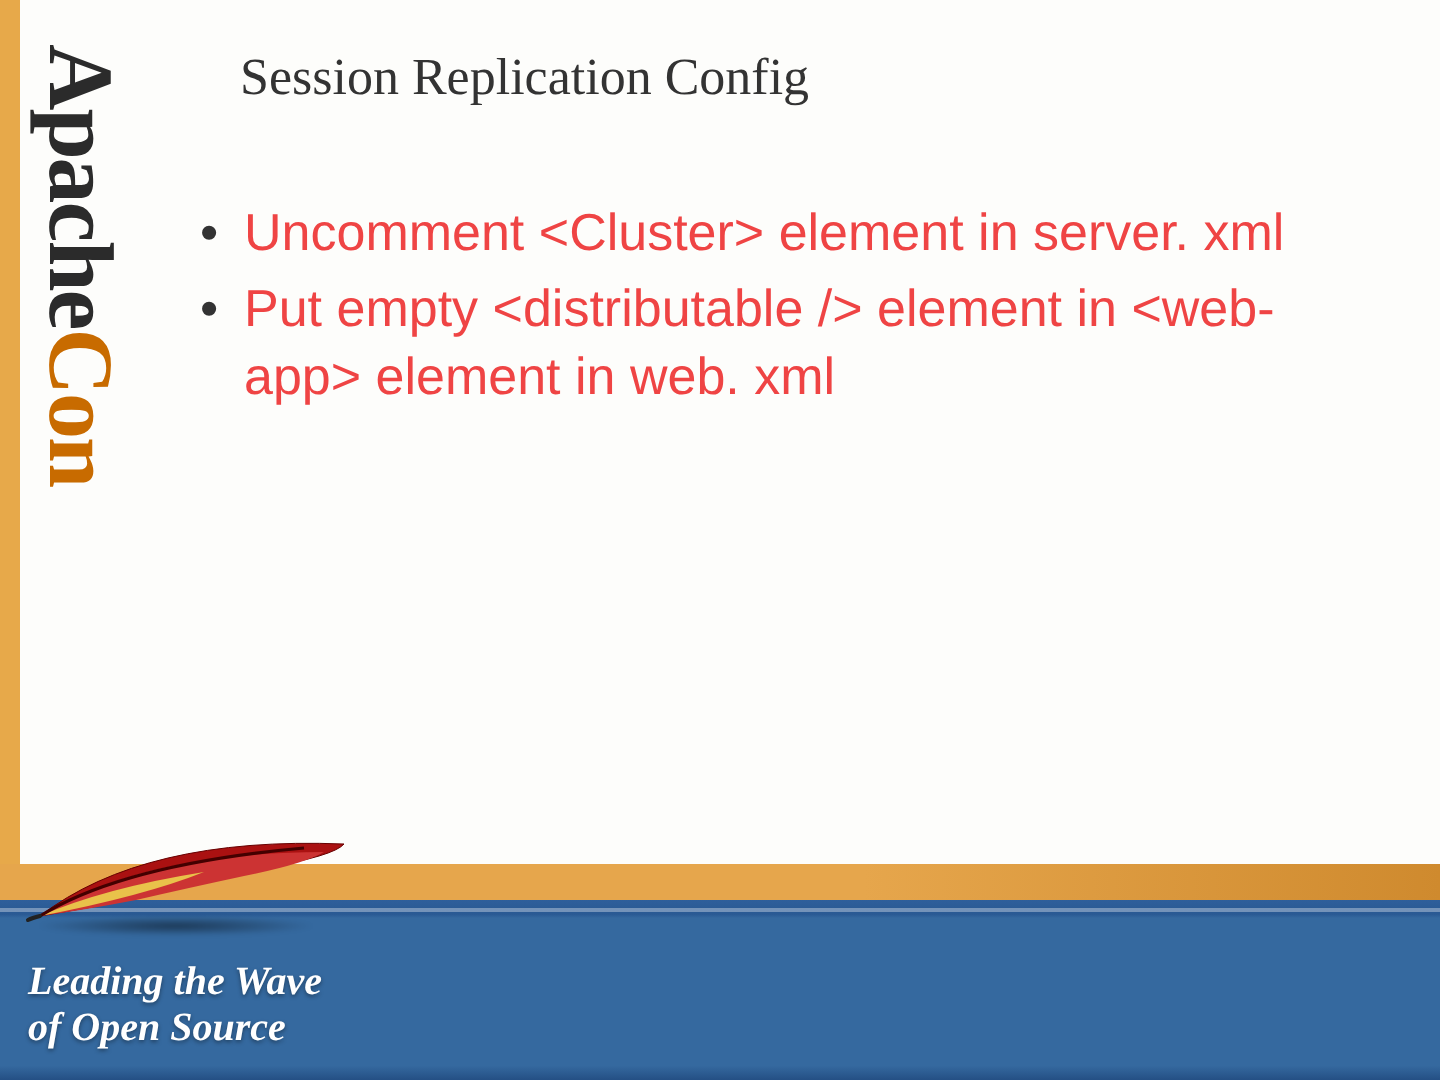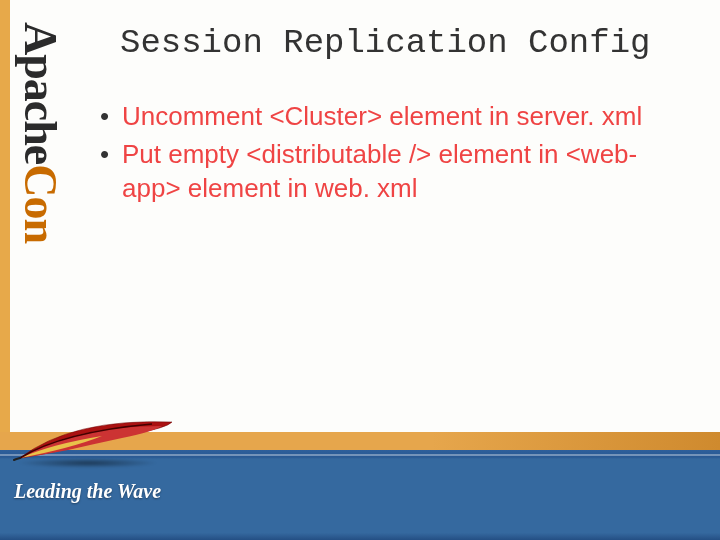--- a/index.html
+++ b/index.html
@@ -37,24 +37,24 @@
     left: 0;
     top: 0;
     width: 10px;
     height: 432px;
     background: #e7a94a;
   }
   .slide-title {
     position: absolute;
     left: 120px;
     top: 24px;
-    font-size: 34px;
+    font-size: 26px;
     font-weight: 400;
     color: #333;
-    font-family: Liberation Mono, monospace;
+    font-family: Liberation Serif, serif;
   }
   .bullets {
     position: absolute;
     left: 92px;
     top: 100px;
     right: 30px;
     font-size: 26px;
     color: #ef4444;
     line-height: 1.3;
   }
@@ -157,14 +157,15 @@
       <path d="M8 44 Q60 4 160 8 Q155 14 120 20 Q90 26 60 34 Q34 40 8 44 Z" fill="#a11" stroke="#600" stroke-width="0.5"></path>
       <path d="M8 44 Q60 12 150 12 Q140 18 110 24 Q82 30 56 36 Q30 41 8 44 Z" fill="#c33"></path>
       <path d="M8 44 Q40 30 90 22 Q60 34 8 44 Z" fill="#e9c24a"></path>
       <path d="M8 44 Q50 18 140 10" fill="none" stroke="#400" stroke-width="1.5"></path>
       <path d="M2 46 Q4 45 8 44" fill="none" stroke="#222" stroke-width="2" stroke-linecap="round"></path>
     </svg>
     <div class="feather-shadow"></div>
   </div>
   <div class="tagline">
     <div>Leading the Wave</div>
+    <div>of Open Source</div>
   </div>
 </div>
 
 </body></html>

